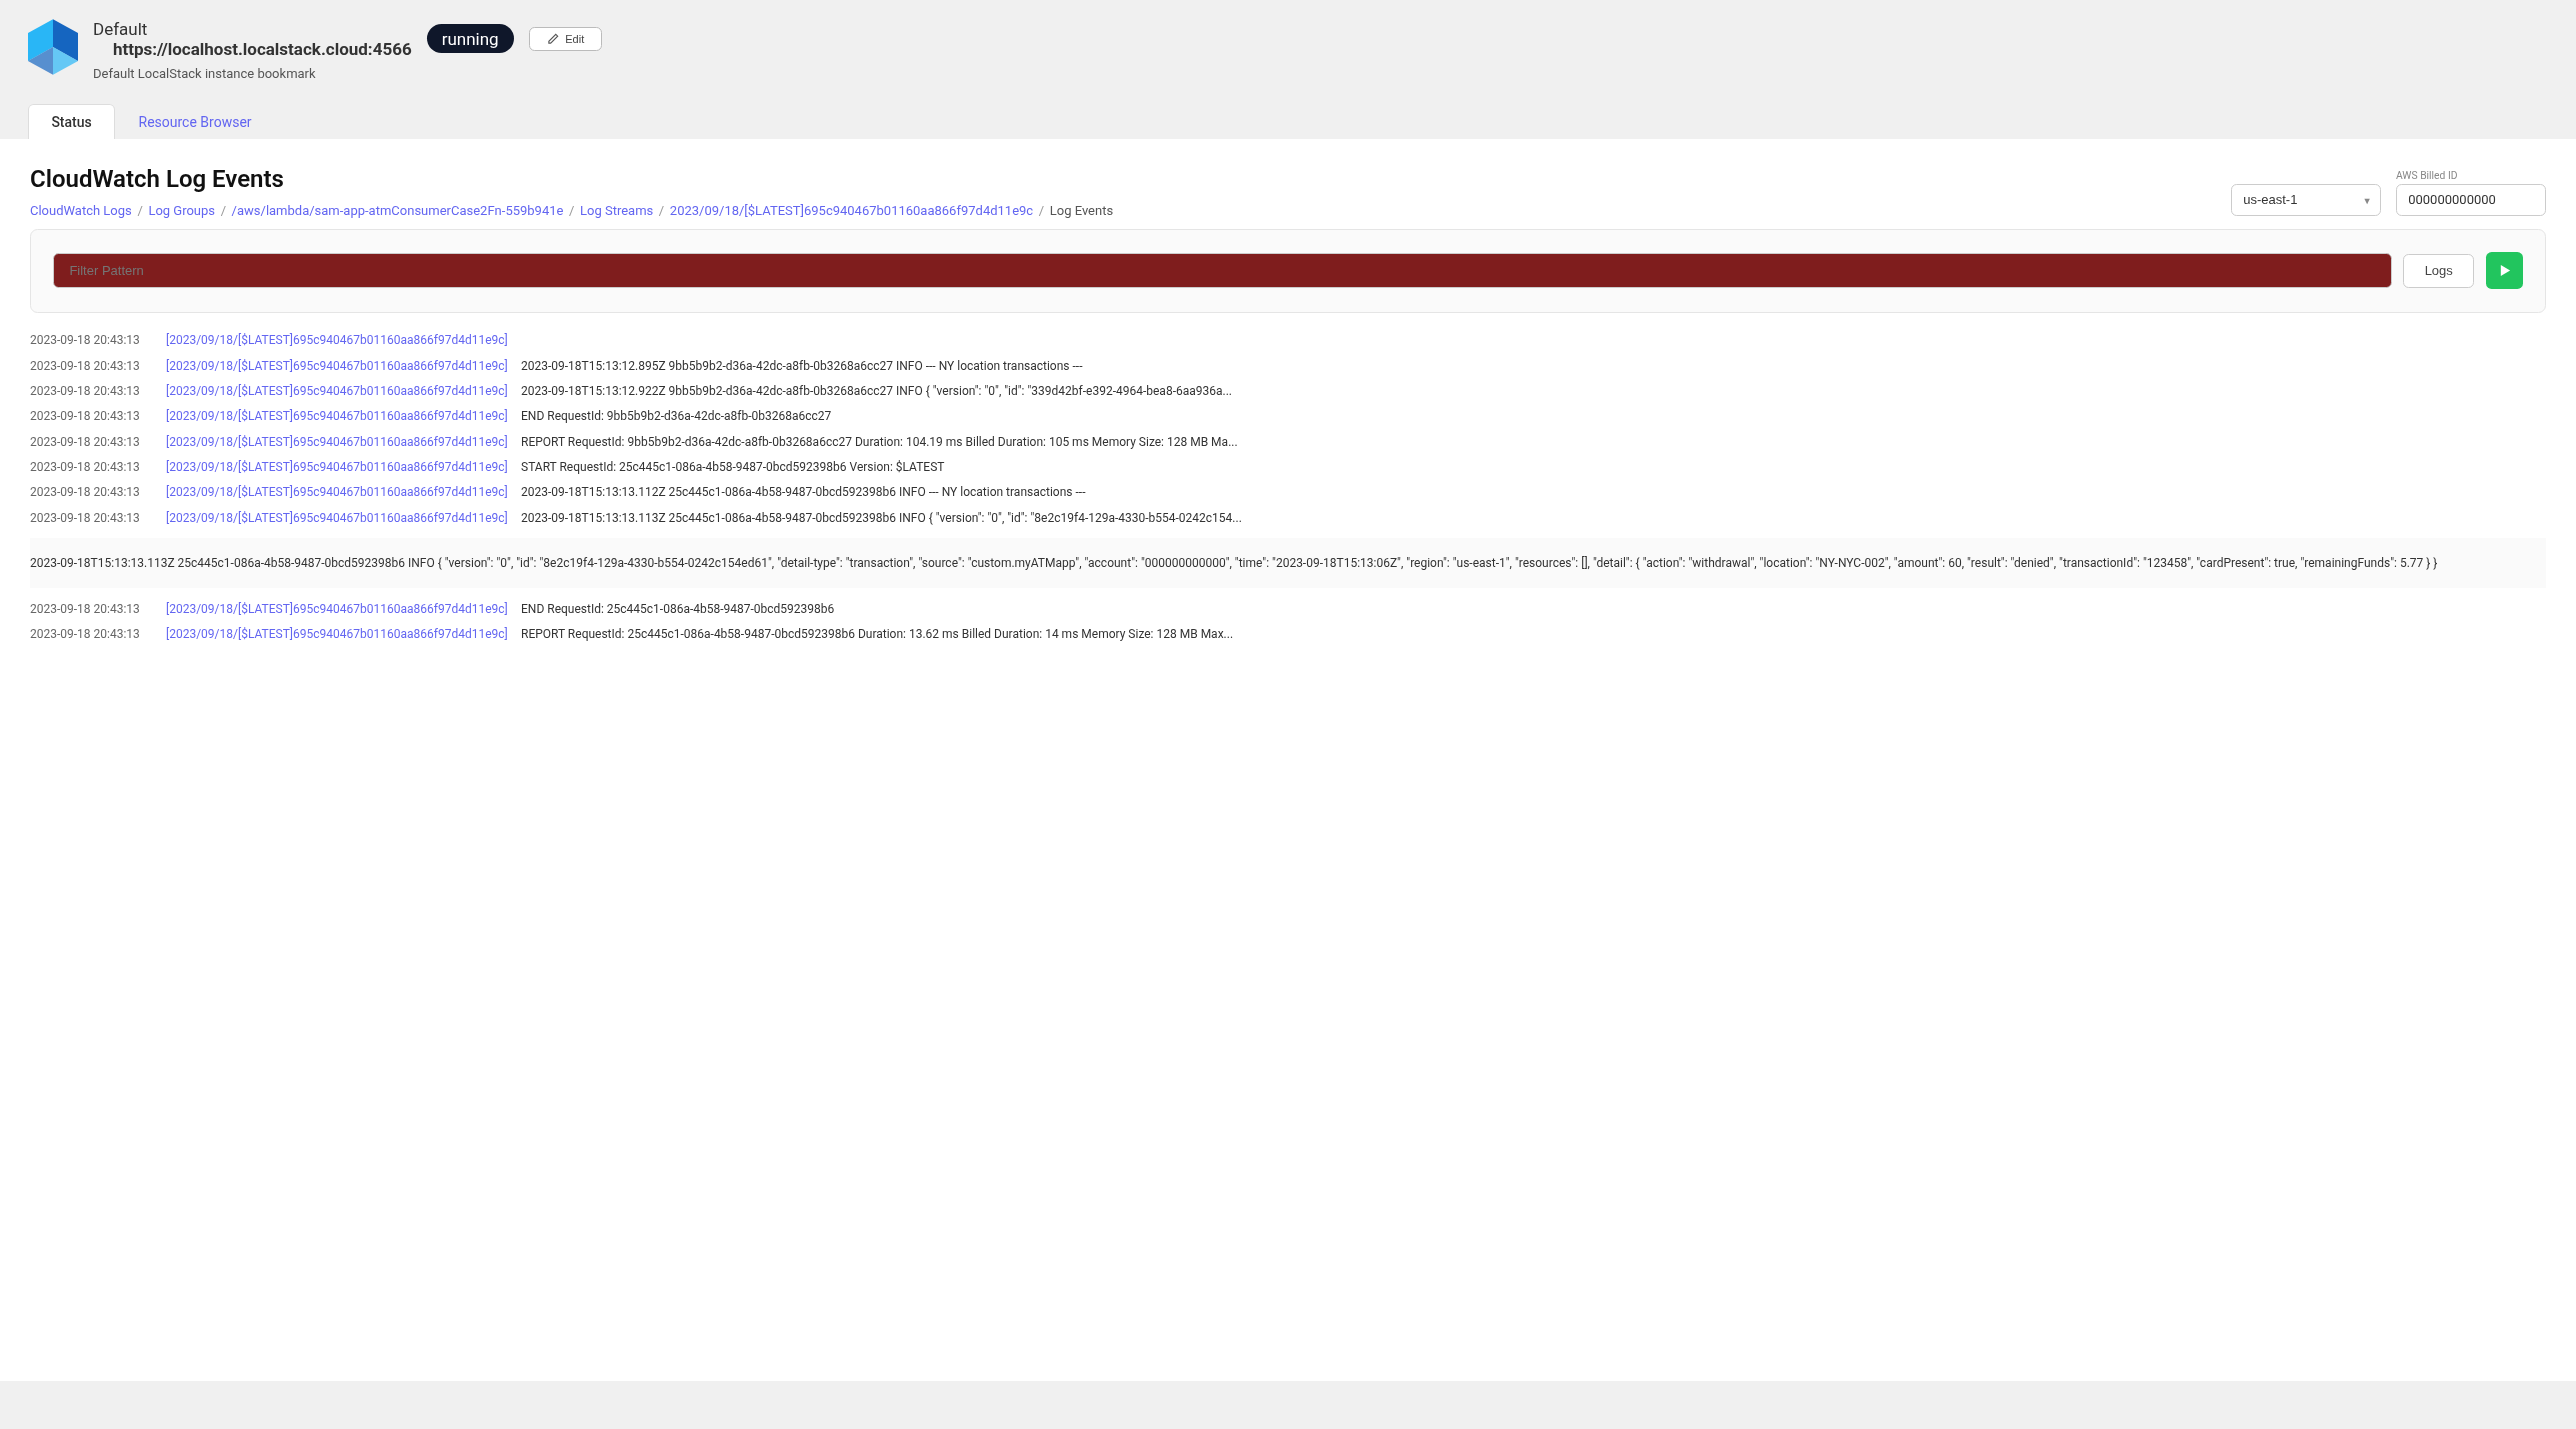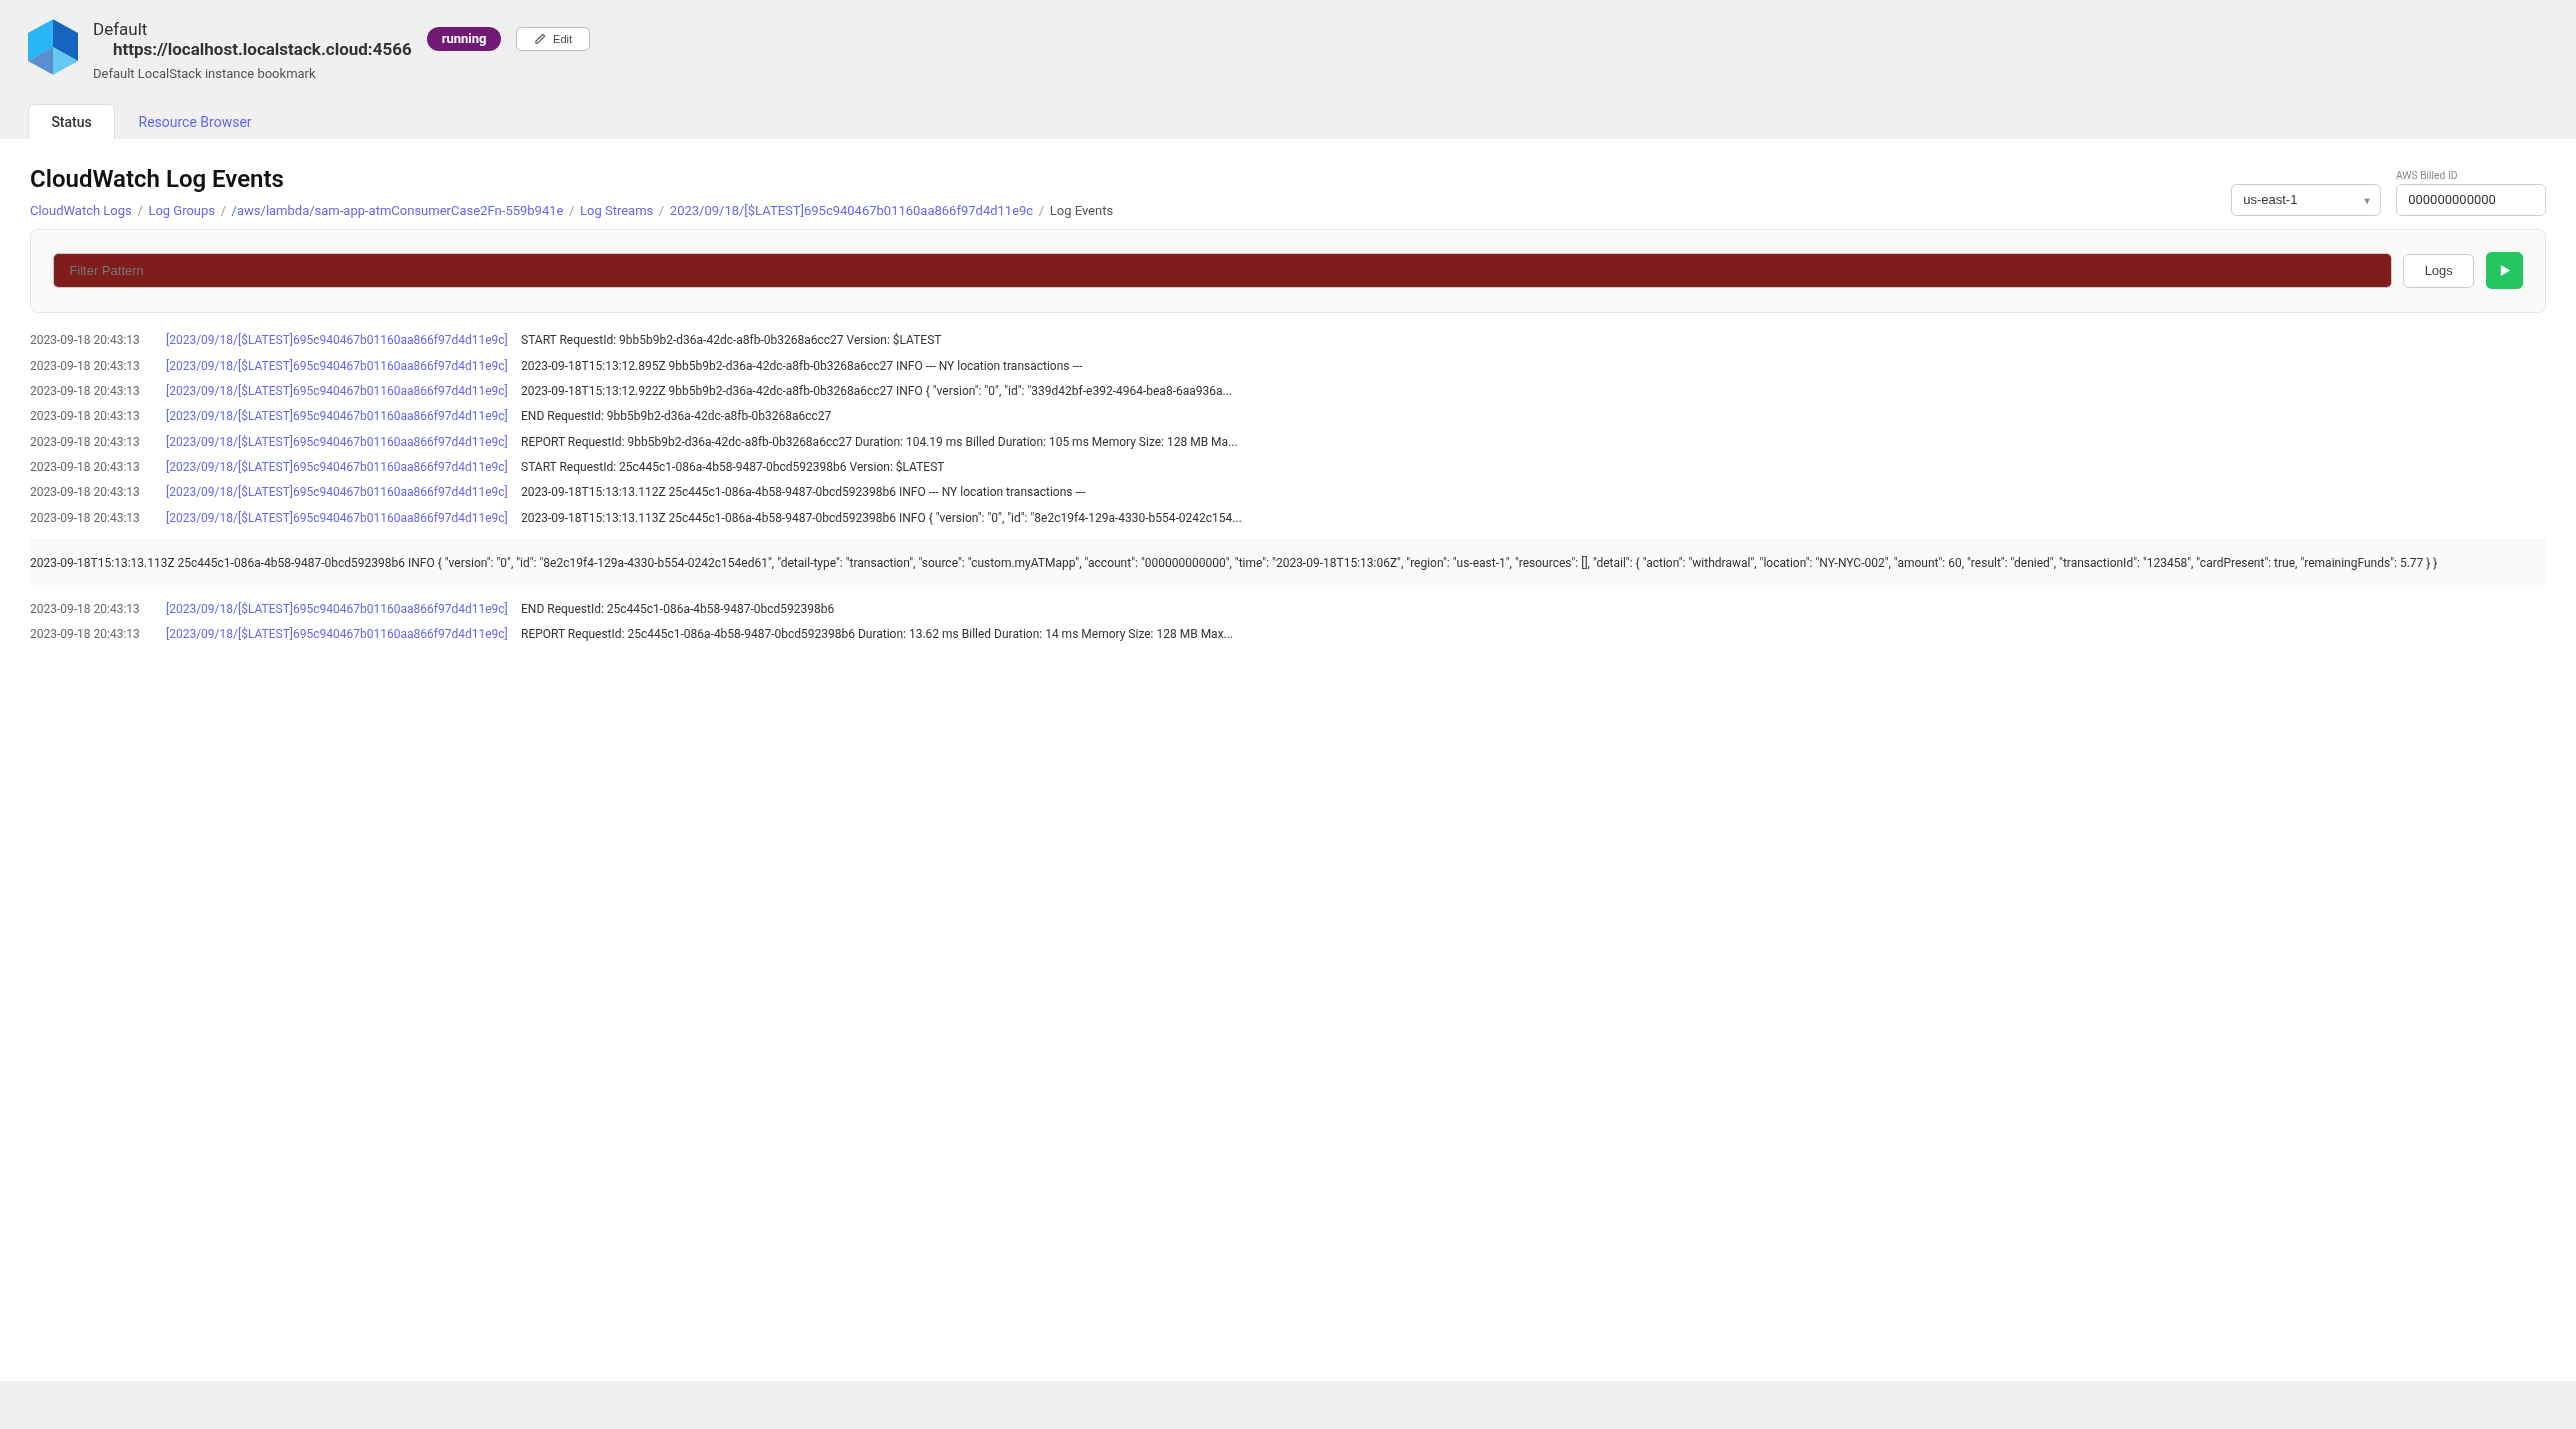--- a/index.html
+++ b/index.html
@@ -37,26 +37,26 @@
       font-weight: 400;
       color: #333;
     }
     .instance-url {
       font-size: 17px;
       font-weight: 700;
       color: #333;
       padding-left: 20px;
     }
     .status-badge {
-      background: #701a75;
+      background: #0f172a;
       color: white;
       padding: 4.7px 15px;
       border-radius: 18.7px;
-      font-size: 13px;
-      font-weight: 700;
+      font-size: 17px;
+      font-weight: 400;
     }
     .edit-button {
       border: 1.4px solid #bbb;
       background: white;
       padding: 4.7px 17px;
       border-radius: 5.6px;
       cursor: pointer;
       font-size: 11px;
       color: #444;
       display: flex;
@@ -357,21 +357,20 @@
           <polygon points="3,1 13,7 3,13"></polygon>
         </svg>
       </button>
     </div>
   </div>
 
   <div class="log-events" id="log-events-container">
       <div class="log-row">
         <span class="log-timestamp">2023-09-18 20:43:13</span>
         <span class="log-stream">[2023/09/18/[$LATEST]695c940467b01160aa866f97d4d11e9c]</span>
-        <span class="log-message">START RequestId: 9bb5b9b2-d36a-42dc-a8fb-0b3268a6cc27 Version: $LATEST</span>
       </div>
       <div class="log-row">
         <span class="log-timestamp">2023-09-18 20:43:13</span>
         <span class="log-stream">[2023/09/18/[$LATEST]695c940467b01160aa866f97d4d11e9c]</span>
         <span class="log-message">2023-09-18T15:13:12.895Z 9bb5b9b2-d36a-42dc-a8fb-0b3268a6cc27 INFO --- NY location transactions ---</span>
       </div>
       <div class="log-row">
         <span class="log-timestamp">2023-09-18 20:43:13</span>
         <span class="log-stream">[2023/09/18/[$LATEST]695c940467b01160aa866f97d4d11e9c]</span>
         <span class="log-message">2023-09-18T15:13:12.922Z 9bb5b9b2-d36a-42dc-a8fb-0b3268a6cc27 INFO { "version": "0", "id": "339d42bf-e392-4964-bea8-6aa936a...</span>

